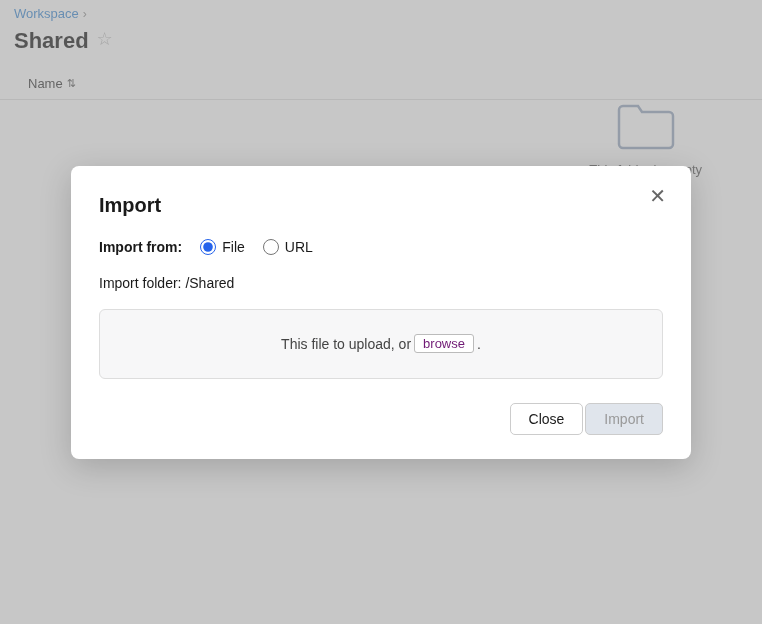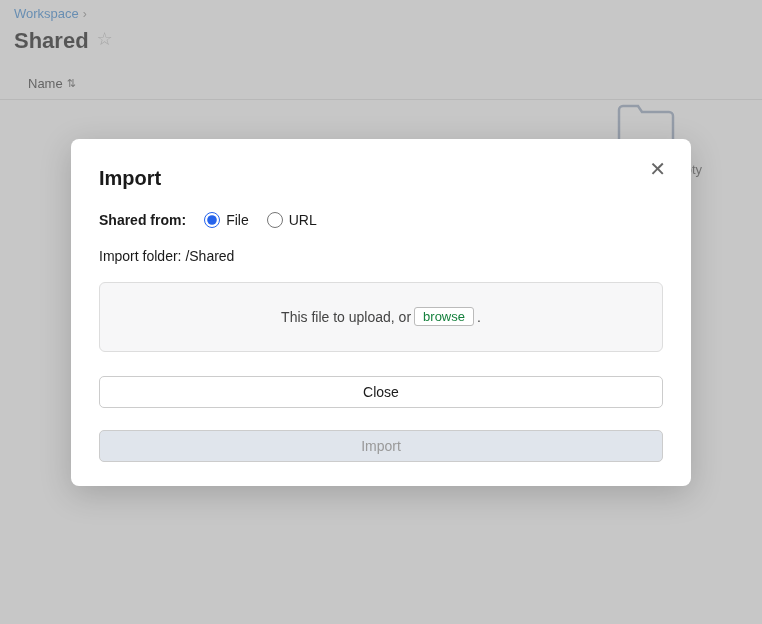--- a/index.html
+++ b/index.html
@@ -192,30 +192,30 @@
       margin-bottom: 24px;
       font-size: 14px;
       color: #444;
     }
     .browse-btn {
       background: #fff;
       border: 1px solid #bbb;
       border-radius: 3px;
       padding: 1px 8px;
       font-size: 13px;
-      color: #15803d;
+      color: #701a75;
       cursor: pointer;
       margin: 0 3px;
     }
 
     
     .modal-footer {
       display: flex;
-      gap: 22px;
-      flex-direction: column;
+      justify-content: flex-end;
+      gap: 2px;
     }
     .btn-close {
       background: #fff;
       border: 1px solid #ccc;
       border-radius: 5px;
       padding: 7px 18px;
       font-size: 14px;
       color: #1a1a1a;
       cursor: pointer;
     }
@@ -261,21 +261,21 @@
 </div>
 
 <div class="overlay">
   <div class="modal">
 
     <button class="modal-close">✕</button>
 
     <div class="modal-title">Import</div>
 
     <div class="import-from-row">
-      <span class="import-from-label">Shared from:</span>
+      <span class="import-from-label">Import from:</span>
       <label class="radio-option">
         <input type="radio" name="import-from" checked="" style="">
         <span class="radio-label">File</span>
       </label>
       <label class="radio-option">
         <input type="radio" name="import-from" style="">
         <span class="radio-label">URL</span>
       </label>
     </div>
 

